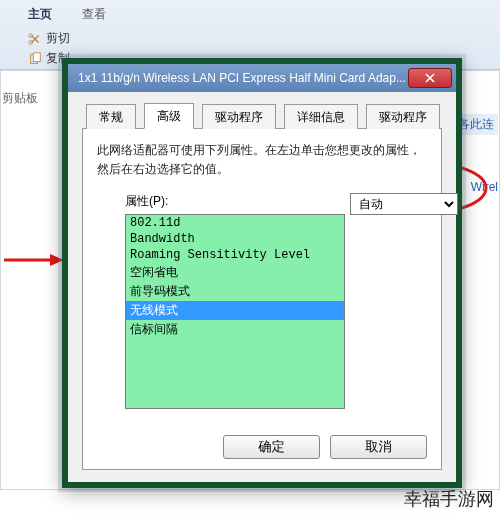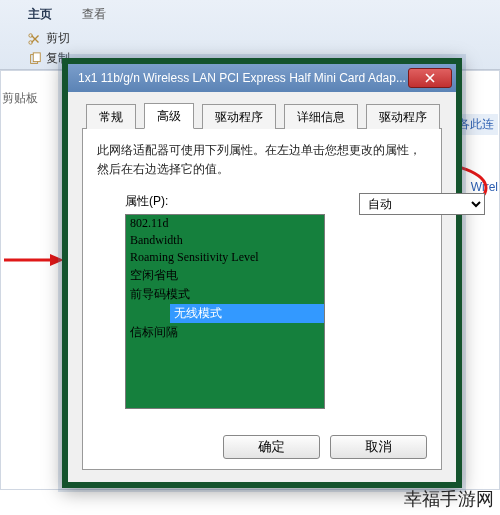--- a/index.html
+++ b/index.html
@@ -27,30 +27,30 @@
   .clientarea { padding:10px 14px 12px; height:calc(100% - 28px); display:flex; flex-direction:column;}
   
   
   .tabs { display:flex; align-items:flex-end; gap:8px; margin-left:4px;}
   .tab { padding:4px 12px 3px; border:1px solid #999; background:#f4f4f4; border-bottom:none; position:relative; top:1px; cursor:default;}
   .tab.active { background:#fff; border-bottom:1px solid #fff;}
   
   .panel { flex:1; border:1px solid #999; background:#fff; padding:12px 14px 10px; display:flex; flex-direction:column;}
   .desc { color:#222; line-height:1.6; margin-bottom:14px;}
   
-  .row { display:flex; gap:34px; flex:1;padding-left:28px; }
+  .row { display:flex; gap:5px; flex:1;padding-left:28px; }
   .col { display:flex; flex-direction:column;}
   .lbl { margin-bottom:4px;}
   
-  .listbox { width:200px; height:195px; border:1px solid #7a7a7a; background:#15803d; overflow:hidden; font-family:Liberation Serif, serif;}
+  .listbox { width:220px; height:195px; border:1px solid #7a7a7a; background:#86efac; overflow:hidden; font-family:Liberation Mono, monospace;}
   .listbox .item { padding:1px 4px; white-space:nowrap;}
-  .listbox .item.sel { background:#3399ff; color:#fff;margin-left:44px;}
+  .listbox .item.sel { background:#3399ff; color:#fff;}
   
   .valcol { flex:1; position:relative;}
-  .select { width:126px; height:22px; border:1px solid #7a7a7a; background:#fff; font-size:12px; padding:0 4px;}
+  .select { width:108px; height:22px; border:1px solid #7a7a7a; background:#fff; font-size:12px; padding:0 4px;}
   
   .btnrow { display:flex; justify-content:flex-end; gap:10px; padding-top:10px;}
   .btn { width:97px; height:24px; border:1px solid #888; background:linear-gradient(#fdfdfd,#e4e4e4); border-radius:3px;}
   
   
   .arrow { position:absolute; top:250px; left:4px; width:60px; height:20px;}
   .ellipse { position:absolute; top:158px; left:350px; width:140px; height:60px; pointer-events:none; }
   
   .watermark { position:absolute; bottom:4px; right:6px; font-size:18px; color:#222; font-family:"SimSun";}
   

